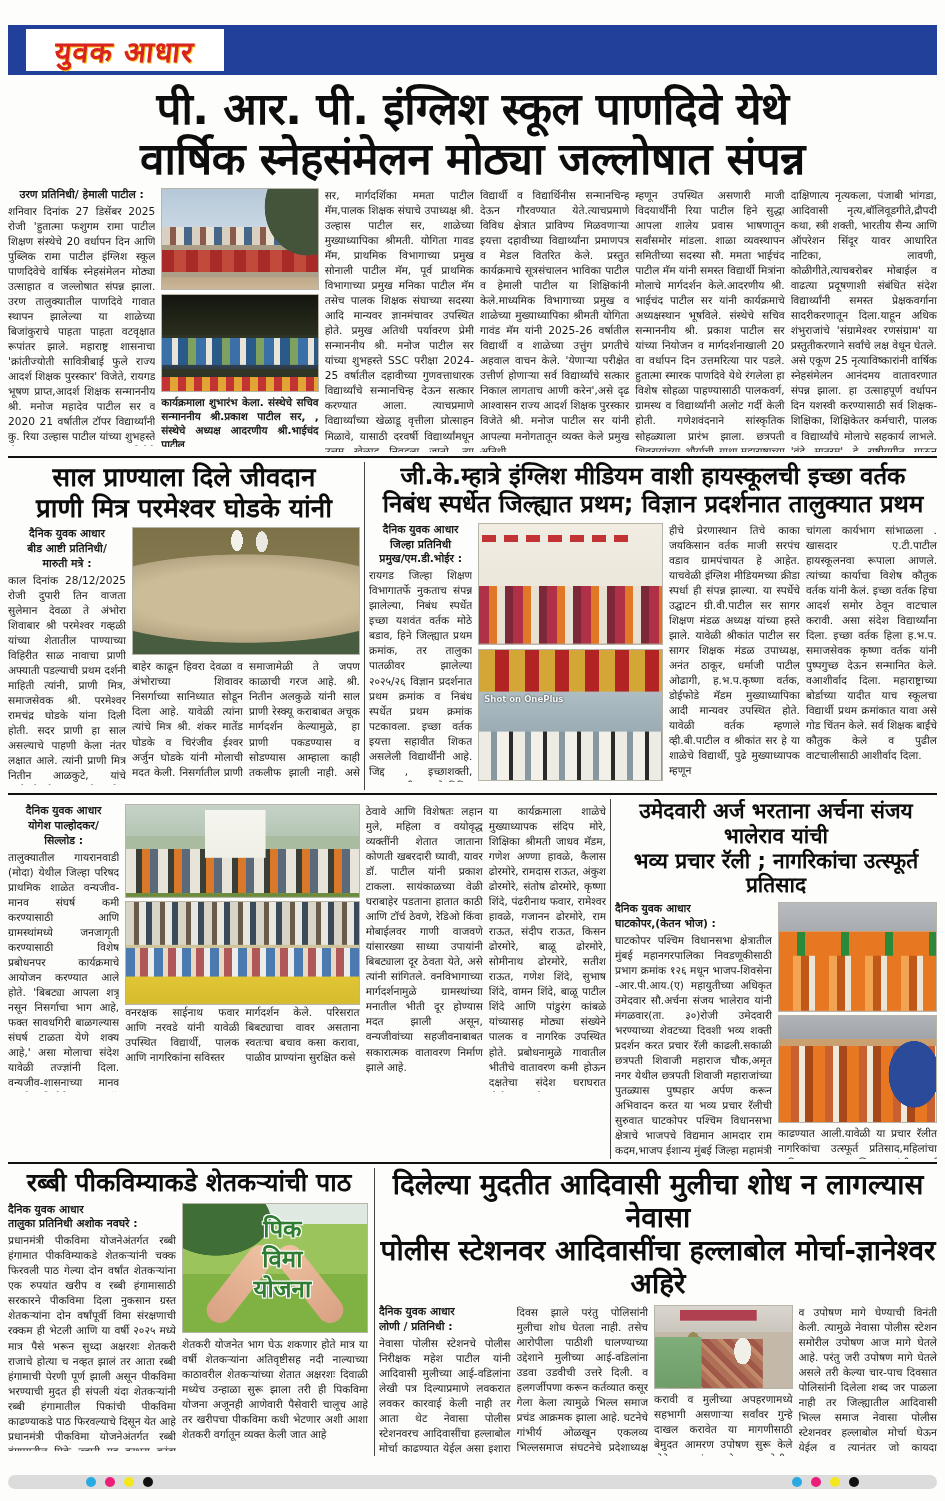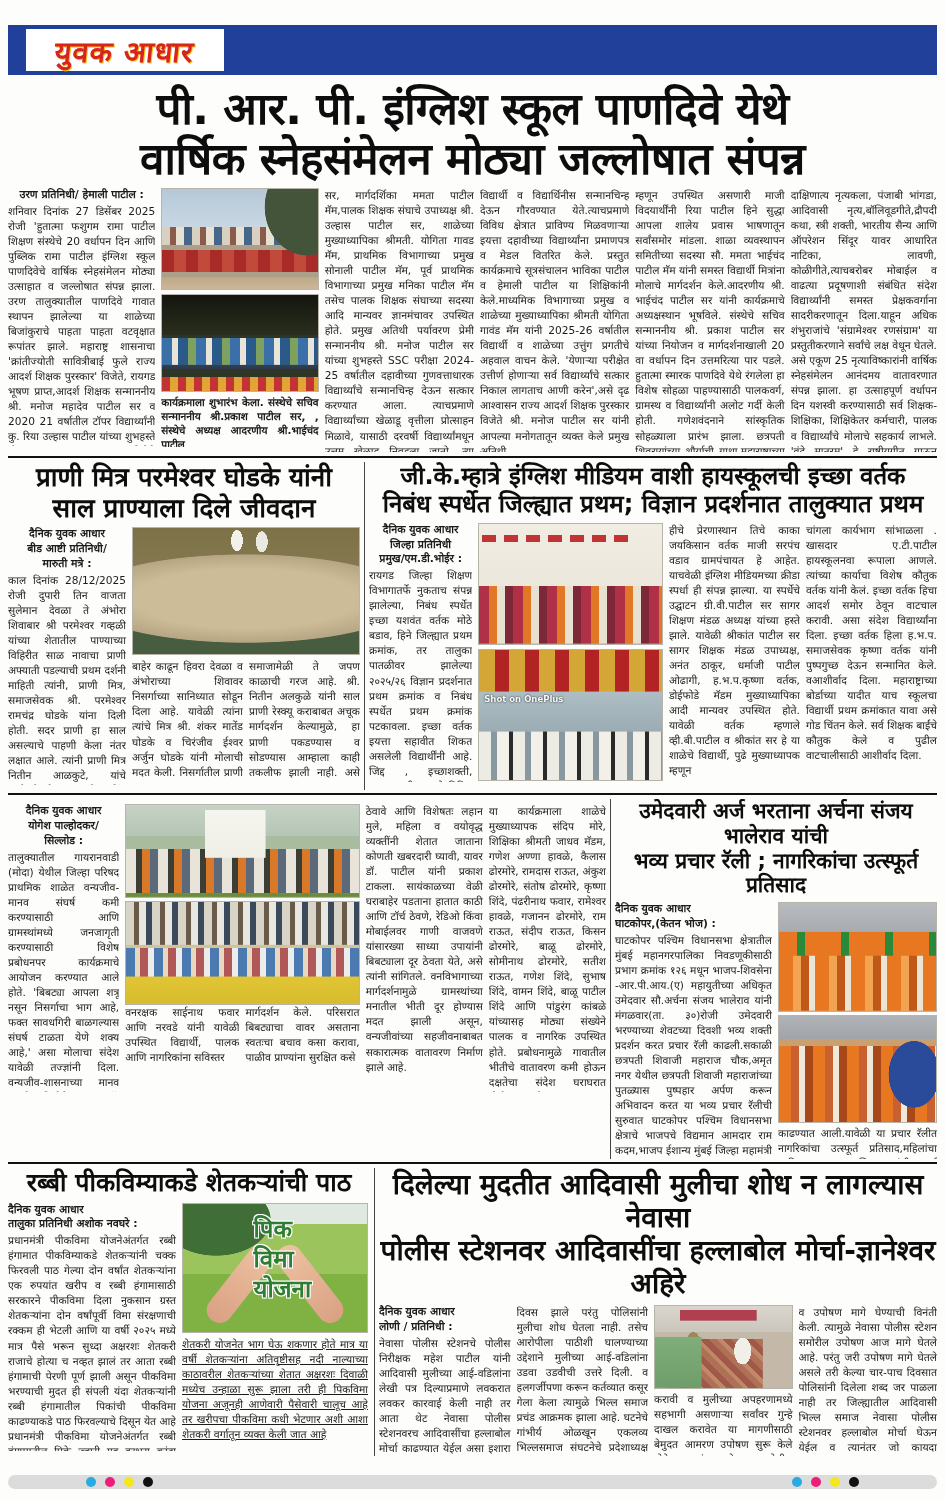--- a/index.html
+++ b/index.html
@@ -75,21 +75,21 @@
     radial-gradient(42px 55px at 86% 55%, #2a4a9a 60%, transparent 61%),
     linear-gradient(#b0b4b8,#a0a4a8) 0 0/100% 22% no-repeat,
     repeating-linear-gradient(90deg,#e87722 0 12px,#c86030 12px 20px,#f0e8d8 20px 26px,#a84818 26px 34px) 0 100%/100% 72% no-repeat,#caa070;}
   .p-crop{background:
     radial-gradient(90px 60px at 18% 12%, #3f6f37 60%, transparent 61%),
     linear-gradient(#dfe9e2 0 16%, #9cc45c 16% 55%, #7fb243 55% 100%);}
   .crop-hands{position:absolute;left:50%;top:58%;width:0;height:0;}
   .crop-hands::before,.crop-hands::after{content:"";position:absolute;width:26px;height:92px;background:linear-gradient(#eec2a2,#d9a183);border-radius:14px;}
   .crop-hands::before{transform:rotate(38deg);left:-48px;top:-40px;}
   .crop-hands::after{transform:rotate(-38deg);left:22px;top:-40px;}
-  .crop-text{position:absolute;left:54%;top:8%;transform:translateX(-50%);text-align:left;white-space:pre-line;
+  .crop-text{position:absolute;left:54%;top:8%;transform:translateX(-50%);text-align:center;white-space:pre-line;
              font-size:24px;font-weight:800;line-height:1.25;color:#2e7d32;
              text-shadow:-1px -1px 0 #fff,1px -1px 0 #fff,-1px 1px 0 #fff,1px 1px 0 #fff;}
   .p-tribal{background:
     linear-gradient(#b04050,#b04050) 42% 6%/56% 13% no-repeat,
     linear-gradient(#dad6ce,#cac6be) 0 0/100% 32% no-repeat,
     linear-gradient(#7fae7a,#6f9e6a) 0 100%/34% 62% no-repeat,
     radial-gradient(12px 22px at 28% 48%, #9a8a5a 60%, transparent 61%),
     radial-gradient(14px 22px at 64% 55%, #f0efe8 60%, transparent 61%),
     repeating-linear-gradient(45deg,#b07058 0 6px,#c08868 6px 10px,#a05848 10px 16px) 30% 100%/70% 60% no-repeat,#c4b8a8;}
   .watermark{position:absolute;left:5px;top:34%;color:#fff;font-size:8.5px;font-weight:600;opacity:.9;text-shadow:0 0 2px #000;}
@@ -131,22 +131,22 @@
     <div class="col coltext" style="width:150px;height:264px;">म्हणून उपस्थित असणारी माजी विदयार्थींनी रिया पाटील हिने सुद्धा आपला शालेय प्रवास भाषणातून सर्वांसमोर मांडला. शाळा व्यवस्थापन समितीच्या सदस्या सौ. ममता भाईचंद पाटील मॅम यांनी समस्त विद्यार्थी मित्रांना मोलाचे मार्गदर्शन केले.आदरणीय श्री. भाईचंद पाटील सर यांनी कार्यक्रमाचे अध्यक्षस्थान भूषविले. संस्थेचे सचिव सन्माननीय श्री. प्रकाश पाटील सर यांच्या नियोजन व मार्गदर्शनाखाली 20 वा वर्धापन दिन उत्तमरित्या पार पडले. हुतात्मा स्मारक पाणदिवे येथे रंगलेला हा विशेष सोहळा पाहण्यासाठी पालकवर्ग, ग्रामस्थ व विद्यार्थ्यांनी अलोट गर्दी केली होती. गणेशवंदनाने सांस्कृतिक सोहळ्याला प्रारंभ झाला. छत्रपती शिवरायांच्या शौर्याची गाथा,महाराष्ट्राच्या लोकसंस्कृतीसह</div>
     <div class="col coltext" style="width:147px;height:264px;">दाक्षिणात्य नृत्यकला, पंजाबी भांगडा, आदिवासी नृत्य,बॉलिवूडगीते,द्रौपदी कथा, स्त्री शक्ती, भारतीय सैन्य आणि ऑपरेशन सिंदूर यावर आधारित नाटिका, लावणी, कोळीगीते,त्याचबरोबर मोबाईल व वाढत्या प्रदूषणाशी संबंधित संदेश विद्यार्थ्यांनी समस्त प्रेक्षकवर्गाना सादरीकरणातून दिला.याहून अधिक शंभुराजांचे 'संग्रामेश्वर रणसंग्राम' या प्रस्तुतीकरणाने सर्वांचे लक्ष वेधून घेतले. असे एकूण 25 नृत्याविष्कारांनी वार्षिक स्नेहसंमेलन आनंदमय वातावरणात संपन्न झाला. हा उत्साहपूर्ण वर्धापन दिन यशस्वी करण्यासाठी सर्व शिक्षक-शिक्षिका, शिक्षिकेतर कर्मचारी, पालक व विद्यार्थ्यांचे मोलाचे सहकार्य लाभले. 'वंदे मातरम' हे राष्ट्रीयगीत गाऊन कार्यक्रमाची सांगता करण्यात आली.</div>
   </div>
 
   <div class="rule" style="top:456px;"></div>
 
   <div class="inner" style="top:462px;height:328px;display:flex;">
 
     <div style="width:352px;overflow:hidden;">
       <div class="art-head" style="font-size:26px;">
+        <div>साल प्राण्याला दिले जीवदान</div>
         <div>प्राणी मित्र परमेश्वर घोडके यांनी</div>
-        <div>साल प्राण्याला दिले जीवदान</div>
       </div>
       <div class="cols" style="margin-top:4px;height:258px;">
         <div class="col" style="width:118px;">
           <div class="byline">दैनिक युवक आधार
 बीड आष्टी प्रतिनिधी/
 मारुती मत्रे :</div>
           <div class="coltext" style="height:212px;">काल दिनांक 28/12/2025 रोजी दुपारी तिन वाजता सुलेमान देवळा ते अंभोरा शिवाबार श्री परमेश्वर गव्हळी यांच्या शेतातील पाण्याच्या विहिरीत साळ नावाचा प्राणी अफ्याती पडल्याची प्रथम दर्शनी माहिती त्यांनी, प्राणी मित्र, समाजसेवक श्री. परमेश्वर रामचंद्र घोडके यांना दिली होती. सदर प्राणी हा साल असल्याचे पाहणी केला नंतर लक्षात आले. त्यांनी प्राणी मित्र नितीन आळकुटे, यांचे मार्गदर्शन घेऊन, अर्धा घंटाटिंग ऑपरेशन करून, साल हा दुर्मिळ होत चाललेल्या प्राणी, सुरक्षरूप विहिरीच्या</div>
         </div>
         <div class="col" style="width:228px;">
           <div class="photo p-well" style="height:128px;"></div>
@@ -243,21 +243,21 @@
 तालुका प्रतिनिधी अशोक नवघरे :</div>
           <div class="coltext" style="height:218px;">प्रधानमंत्री पीकविमा योजनेअंतर्गत रब्बी हंगामात पीकविम्याकडे शेतकऱ्यांनी चक्क फिरवली पाठ गेल्या दोन वर्षांत शेतकऱ्यांना एक रुपयांत खरीप व रब्बी हंगामासाठी सरकारने पीकविमा दिला नुकसान ग्रस्त शेतकऱ्यांना दोन वर्षांपूर्वी विमा संरक्षणाची रक्कम ही भेटली आणि या वर्षी २०२५ मध्ये मात्र पैसे भरून सुध्दा अक्षरशः शेतकरी राजाचे होत्या च नव्हत झालं तर आता रब्बी हंगामाची पेरणी पूर्ण झाली असून पीकविमा भरण्याची मुदत ही संपली यंदा शेतकऱ्यांनी रब्बी हंगामातील पिकांची पीकविमा काढण्याकडे पाठ फिरवल्याचे दिसून येत आहे प्रधानमंत्री पीकविमा योजनेअंतर्गत रब्बी हंगामातील पिके ज्वारी गहू हरभरा कांदा उन्हाळी भुईमूग या योजनेत सहभाग घेणारे शेतकऱ्यांना ॲग्रिस्टॅक नोंदणी ई पिक पाहणी बंधनकारक करण्यात आली असून अधिसूचित क्षेत्रात अधिसूचित पिके घेणारे</div>
         </div>
         <div class="col" style="width:186px;">
           <div class="photo p-crop" style="height:130px;">
             <div class="crop-hands"></div>
             <div class="crop-text">पिक
 विमा
 योजना</div>
           </div>
-          <div class="coltext" style="height:114px;margin-top:4px;text-decoration:underline;">शेतकरी योजनेत भाग घेऊ शकणार होते मात्र या वर्षी शेतकऱ्यांना अतिवृष्टीसह नदी नाल्याच्या काठावरील शेतकऱ्यांच्या शेतात अक्षरशः दिवाळी मध्येच उन्हाळा सुरू झाला तरी ही पिकविमा योजना अजूनही आणेवारी पैसेवारी चालूच आहे तर खरीपचा पीकविमा कधी भेटणार अशी आशा शेतकरी वर्गातून व्यक्त केली जात आहे</div>
+          <div class="coltext" style="height:114px;margin-top:4px;">शेतकरी योजनेत भाग घेऊ शकणार होते मात्र या वर्षी शेतकऱ्यांना अतिवृष्टीसह नदी नाल्याच्या काठावरील शेतकऱ्यांच्या शेतात अक्षरशः दिवाळी मध्येच उन्हाळा सुरू झाला तरी ही पिकविमा योजना अजूनही आणेवारी पैसेवारी चालूच आहे तर खरीपचा पीकविमा कधी भेटणार अशी आशा शेतकरी वर्गातून व्यक्त केली जात आहे</div>
         </div>
       </div>
     </div>
 
     <div class="vsep"></div>
 
     <div style="flex:1;overflow:hidden;">
       <div class="art-head" style="font-size:28px;">
         <div>दिलेल्या मुदतीत आदिवासी मुलीचा शोध न लागल्यास नेवासा</div>
         <div>पोलीस स्टेशनवर आदिवासींचा हल्लाबोल मोर्चा-ज्ञानेश्वर अहिरे</div>

